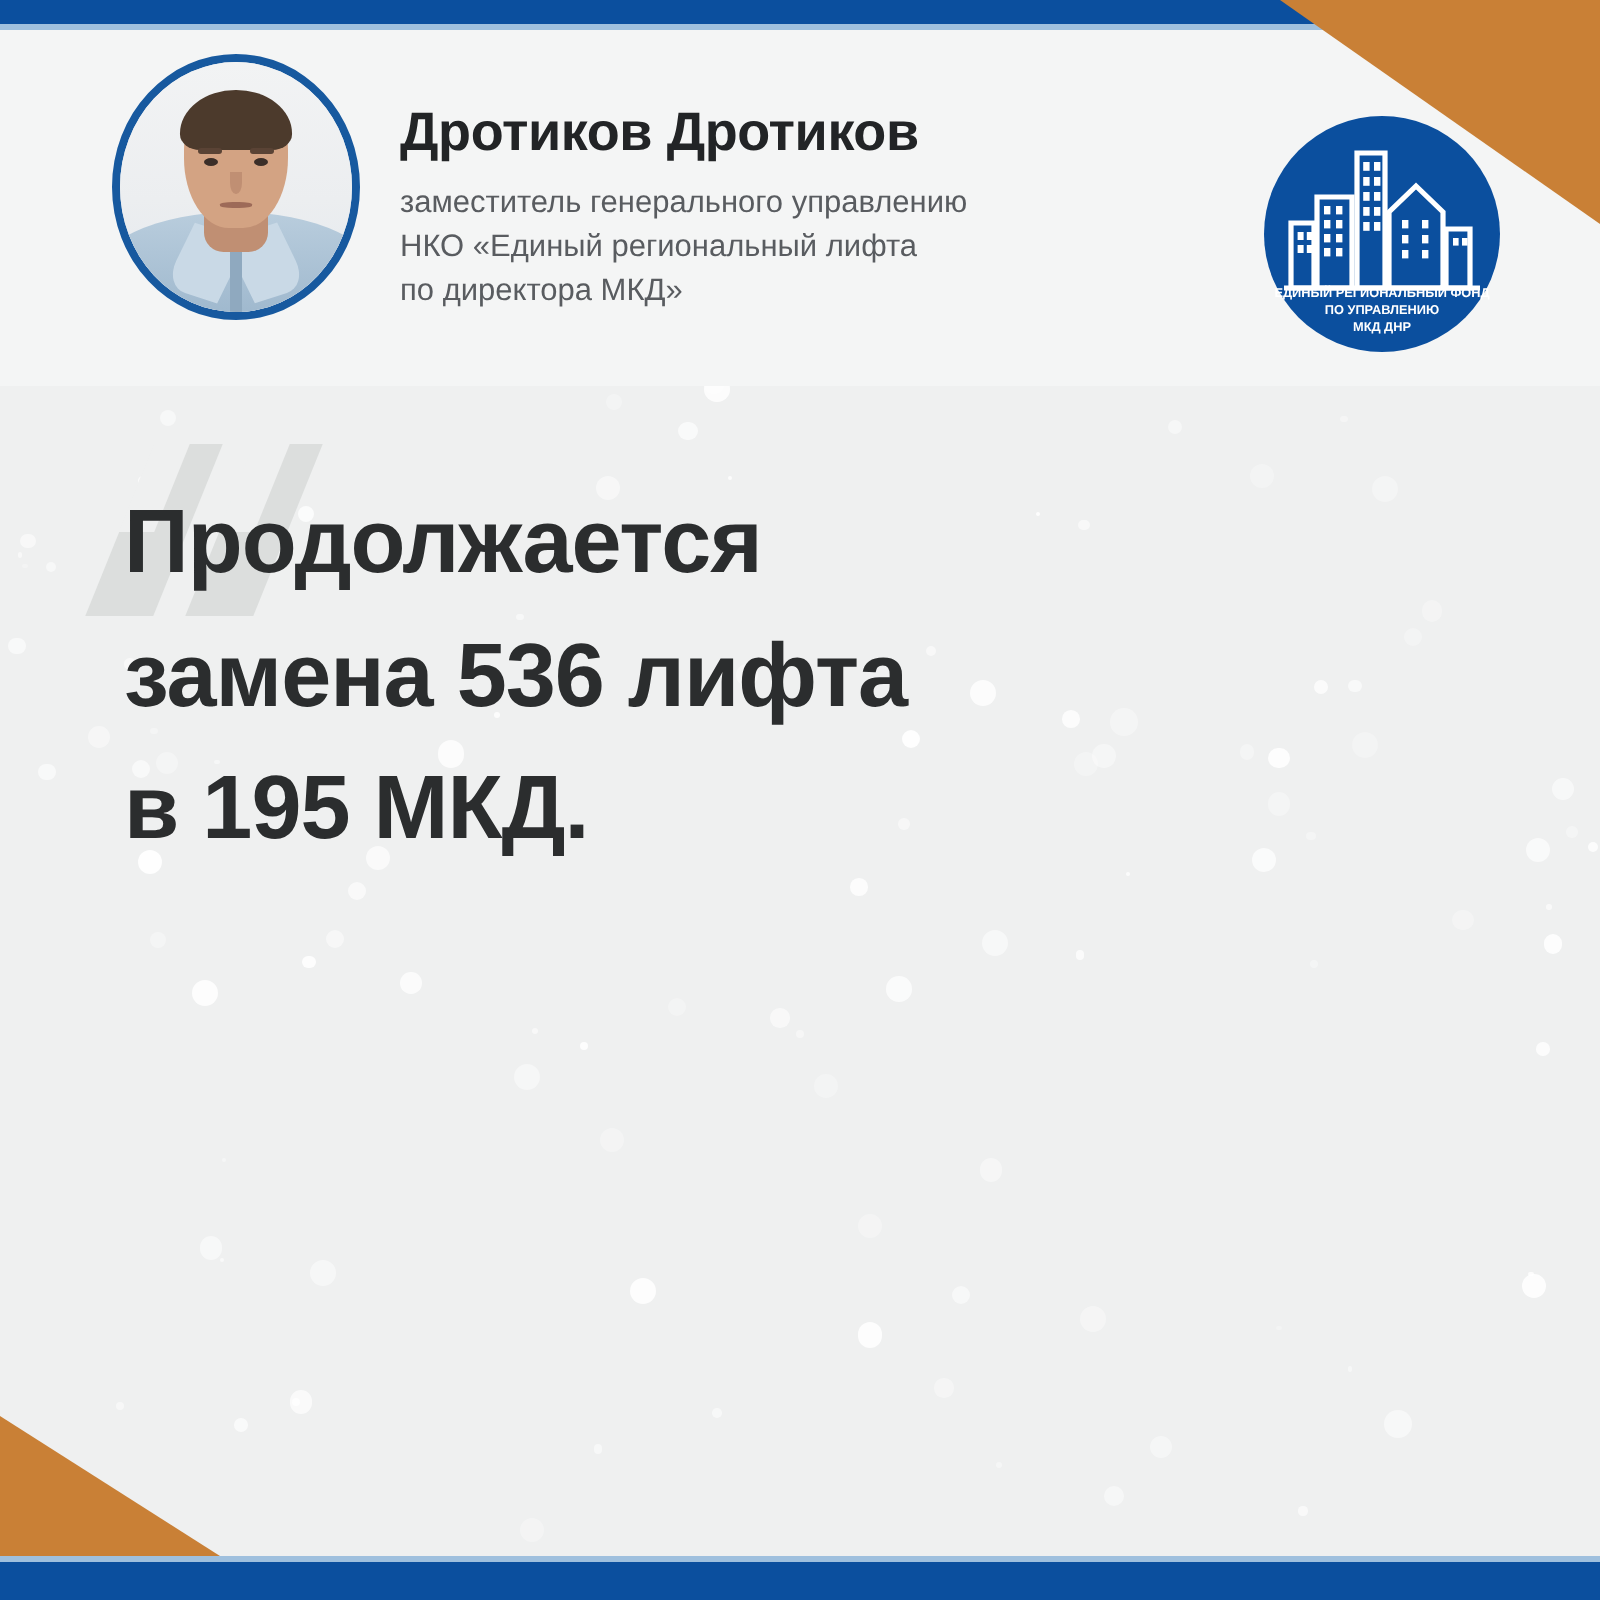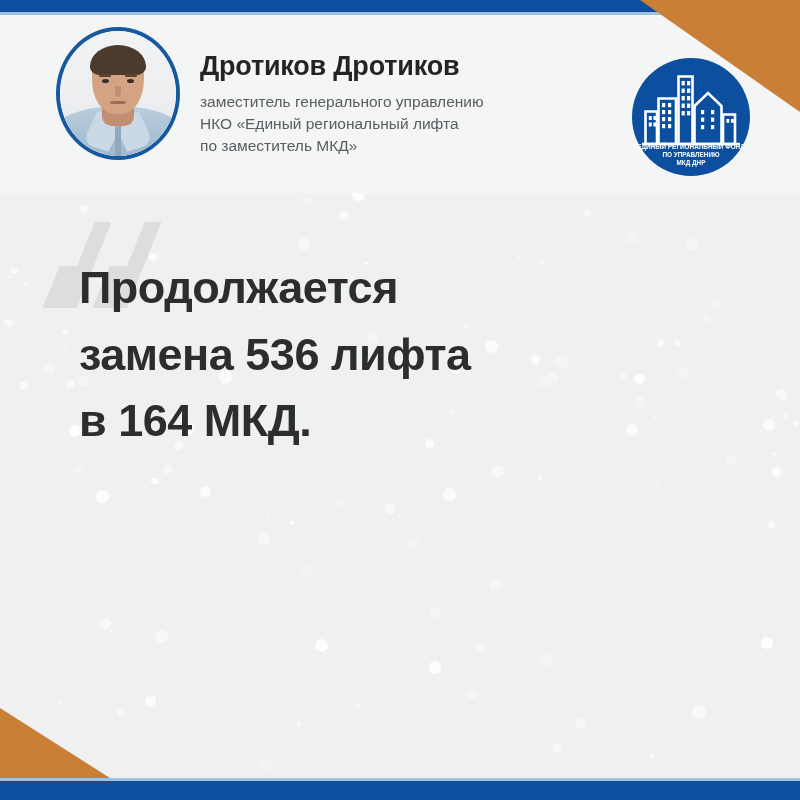--- a/index.html
+++ b/index.html
@@ -287,21 +287,21 @@
     transform: skewX(-22deg);
   }
   .qm-notch.a { left: 14px; }
   .qm-notch.b { left: 64px; }
 
   .quote-text {
     position: absolute;
     left: 62px;
     top: 238px;
     width: 650px;
-    margin: 17px;
+    margin: 0;
     z-index: 6;
     font-size: 45px;
     font-weight: 700;
     color: #2b2d2e;
     line-height: 1.48;
     letter-spacing: -0.5px;
   }
   .quote-text span { display: block; }
 </style>
 </head>
@@ -483,21 +483,21 @@
         <div class="ph-nose"></div>
         <div class="ph-mouth"></div>
       </div>
     </div>
 
     <div class="name-block">
       <h1 class="person-name">Дротиков Дротиков</h1>
       <p class="person-role">
         <span>заместитель генерального управлению</span>
         <span>НКО «Единый региональный лифта</span>
-        <span>по заместитель МКД»</span>
+        <span>по директора МКД»</span>
       </p>
     </div>
   </div>
 
   <div class="logo">
     <svg width="118" height="118" viewBox="0 0 118 118" xmlns="http://www.w3.org/2000/svg">
       <circle cx="59" cy="59" r="59" fill="#0b4f9e"></circle>
       <g fill="none" stroke="#ffffff" stroke-width="2.6">
 
         <path d="M46.5 18.5 H60.5 V86 H46.5 Z"></path>
@@ -557,21 +557,21 @@
   <div class="quote-mark">
     <div class="qm-piece a"></div>
     <div class="qm-piece b"></div>
     <div class="qm-notch a"></div>
     <div class="qm-notch b"></div>
   </div>
 
   <blockquote class="quote-text">
     <span>Продолжается</span>
     <span>замена 536 лифта</span>
-    <span>в 164 МКД.</span>
+    <span>в 195 МКД.</span>
   </blockquote>
 
   <div class="top-bar"></div>
   <div class="top-bar-underline"></div>
   <div class="top-right-orange"></div>
   <div class="bottom-left-orange"></div>
   <div class="bottom-bar-overline"></div>
   <div class="bottom-bar"></div>
 
 </div>

